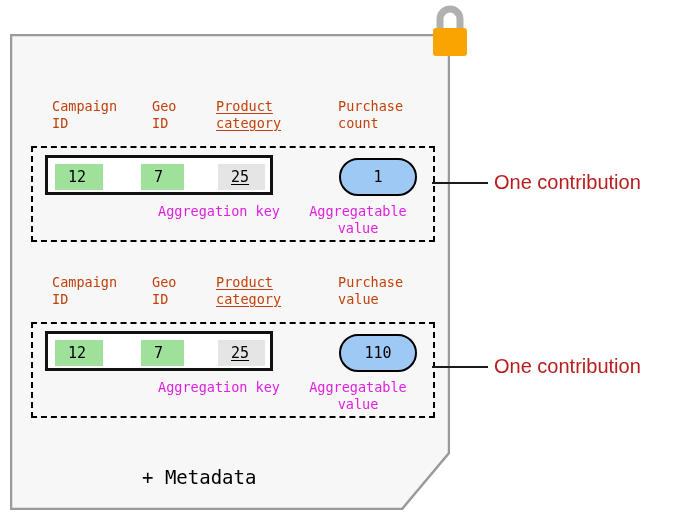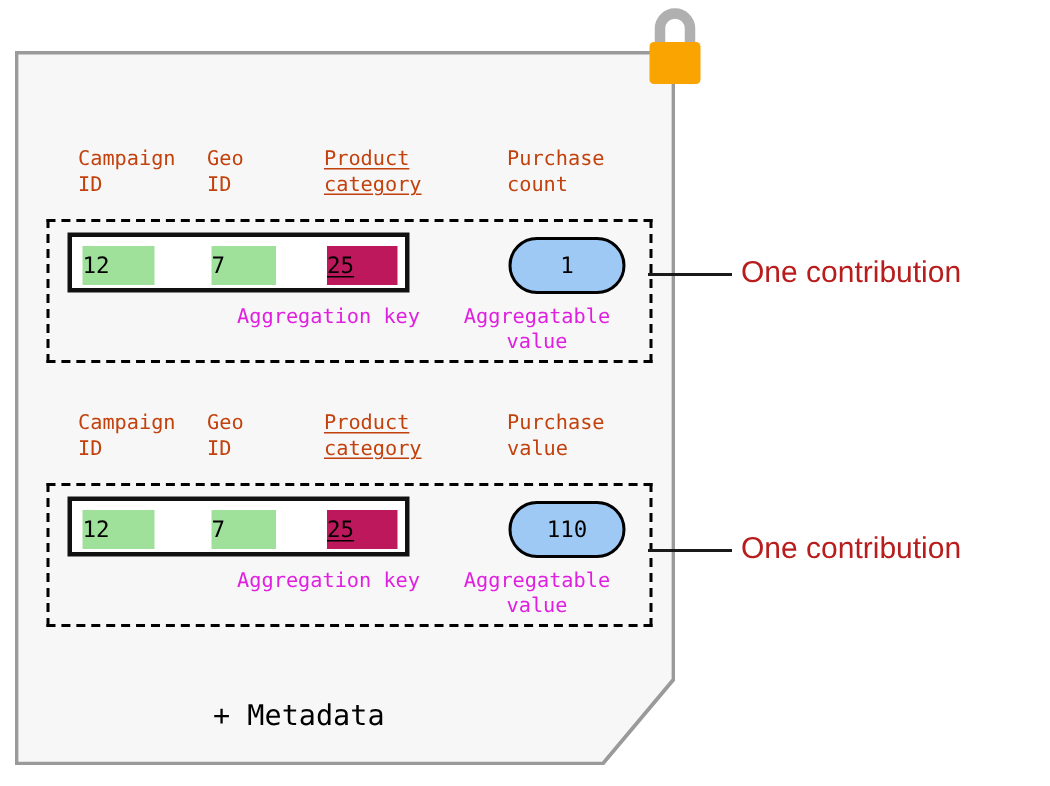--- a/index.html
+++ b/index.html
@@ -68,21 +68,21 @@
   }
   #headers-row-1 { top: 98px; }
   #headers-row-2 { top: 274px; }
 
   .col-header {
     position: absolute;
     top: 0;
     white-space: pre-line;
   }
   .col-header.campaign { left: 0px; }
-  .col-header.geo      { left: 86px; }
+  .col-header.geo      { left: 100px; }
   .col-header.product  { left: 164px; text-decoration: underline; text-underline-offset: 2px; }
   .col-header.measure  { left: 286px; font-weight: normal; }
 
   
   .agg-key-box {
     position: absolute;
     left: 45px;
     width: 228px;
     height: 40px;
     border: 3px solid #111111;
@@ -92,27 +92,27 @@
   #agg-key-box-1 { top: 155px; }
   #agg-key-box-2 { top: 331px; }
 
   .key-chip {
     position: absolute;
     top: 6px;
     height: 26px;
     line-height: 26px;
     font-size: 15px;
     text-align: left;
-    padding-left: 0;
+    padding-left: 13px;
     box-sizing: border-box;
     color: #000000;
   }
   .key-chip.campaign { left: 7px;   width: 48px; background: #9fe09b; }
   .key-chip.geo      { left: 93px;  width: 43px; background: #9fe09b; }
-  .key-chip.product  { left: 170px; width: 47px; background: #be185d;
+  .key-chip.product  { left: 170px; width: 47px; background: #e5e5e5;
                        text-decoration: underline; text-underline-offset: 2px; }
 
   
   .value-pill {
     position: absolute;
     height: 38px;
     border: 2.5px solid #000000;
     border-radius: 19px;
     background: #9ec9f5;
     font-size: 15px;

